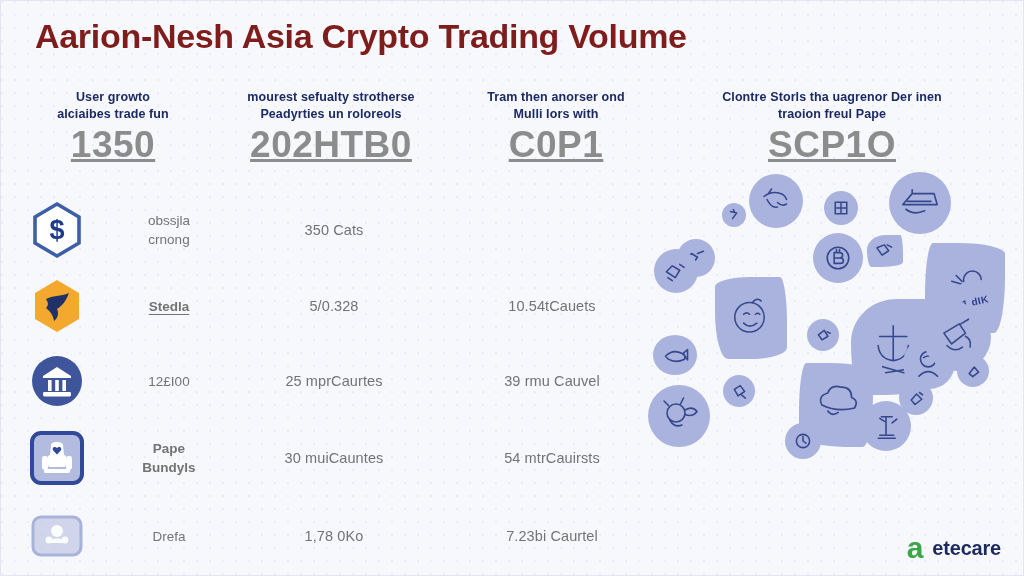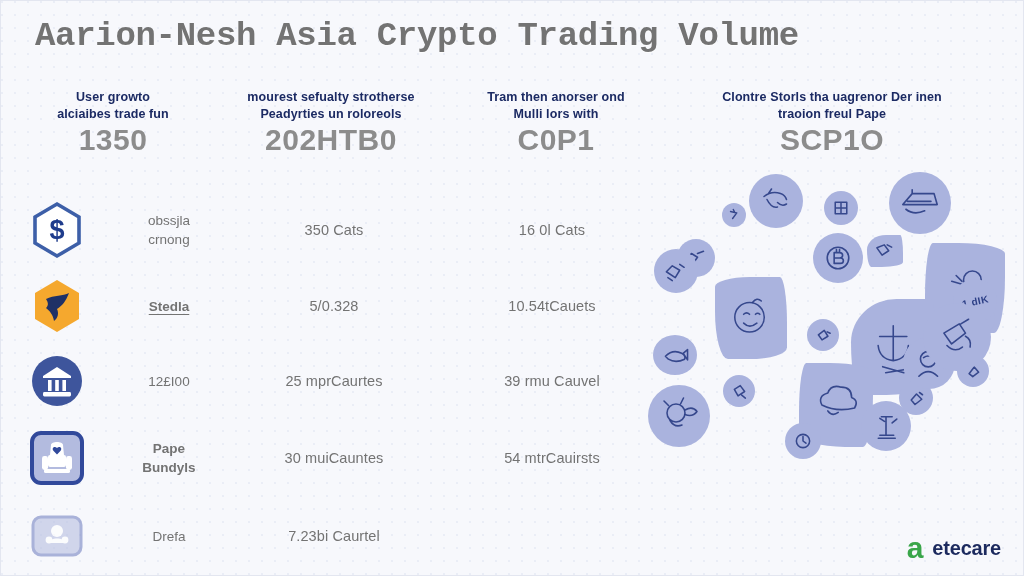--- a/index.html
+++ b/index.html
@@ -37,44 +37,45 @@
   .layer { position: relative; z-index: 1; }
 
   
   .title {
     position: absolute;
     left: 34px;
     top: 16px;
     font-size: 34px;
     font-weight: 700;
     letter-spacing: -0.3px;
-    color: #737373;
+    color: #7f1d1d;
     text-shadow: 0 1px 0 rgba(255,255,255,0.7);
     white-space: nowrap;
-    font-family: Liberation Mono, monospace;
   }
 
   
   .col-head {
     position: absolute;
     text-align: center;
     color: #1b2a63;
   }
   .col-head .ch-line {
     font-size: 12.5px;
     font-weight: 700;
     line-height: 17px;
     letter-spacing: 0.1px;
   }
   .col-head .ch-value {
-    font-size: 30px;
+    margin-top: 5px;
+    font-size: 37px;
     font-weight: 700;
     color: #8c8c8c;
     letter-spacing: 0.5px;
     line-height: 34px;
+    text-decoration: underline;
   }
 
   #col-head-1 { left: 12px;  top: 88px; width: 200px; }
   #col-head-2 { left: 224px; top: 88px; width: 212px; }
   #col-head-3 { left: 452px; top: 88px; width: 206px; }
   #col-head-4 { left: 676px; top: 88px; width: 310px; }
 
   
   .row {
     position: absolute;
@@ -222,21 +223,20 @@
       <svg class="ico hexwrap" viewBox="0 0 54 58">
         <polygon points="27,3 49,16 49,42 27,55 5,42 5,16" fill="#ffffff" stroke="#3d5fa8" stroke-width="3.6"></polygon>
         <text x="27" y="38" text-anchor="middle" font-family="Liberation Sans, sans-serif" font-size="27" font-weight="700" fill="#1f3c8c">$</text>
       </svg>
     </div>
     <div class="cell-label">
       <div>obssjla</div>
       <div>crnong</div>
     </div>
     <div class="cell-num">350 Cats</div>
-    <div class="cell-num c3">16 0l Cats</div>
   </div>
 
   <div class="row layer" id="row-1">
     <div class="cell-icon">
       <svg class="ico hexwrap" viewBox="0 0 54 58">
         <polygon points="27,3 49,16 49,42 27,55 5,42 5,16" fill="#f5a82e"></polygon>
         <path d="M16 22 C24 18 33 19 39 16 C36 24 32 29 27 32 C29 36 28 41 24 44
                  C23 38 20 34 16 31 C19 28 18 25 16 22 Z" fill="#1f3166"></path>
       </svg>
     </div>
@@ -291,20 +291,21 @@
         <rect x="3" y="8" width="48" height="38" rx="8" fill="#b9c0e2" stroke="#7b88c4" stroke-width="3"></rect>
         <circle cx="27" cy="22" r="6" fill="#ffffff"></circle>
         <path d="M17 34 C20 28 34 28 37 34 Z" fill="#ffffff"></path>
         <circle cx="19" cy="31" r="3.4" fill="#ffffff"></circle>
         <circle cx="35" cy="31" r="3.4" fill="#ffffff"></circle>
       </svg>
     </div>
     <div class="cell-label">
       <div>Drefa</div>
     </div>
+    <div class="cell-num">1,78 0Ko</div>
     <div class="cell-num c3">7.23bi Caurtel</div>
   </div>
 
   <div class="cluster layer">
 
     <div class="blob round" style="left:16px;  top:62px;  width:38px; height:38px;">
       <svg viewBox="0 0 40 40" width="30" height="30">
         <path class="doodle" d="M8 20 l6 -6 8 5 -5 7 z M22 14 l8 -3 M12 26 l5 4"></path>
       </svg>
     </div>

